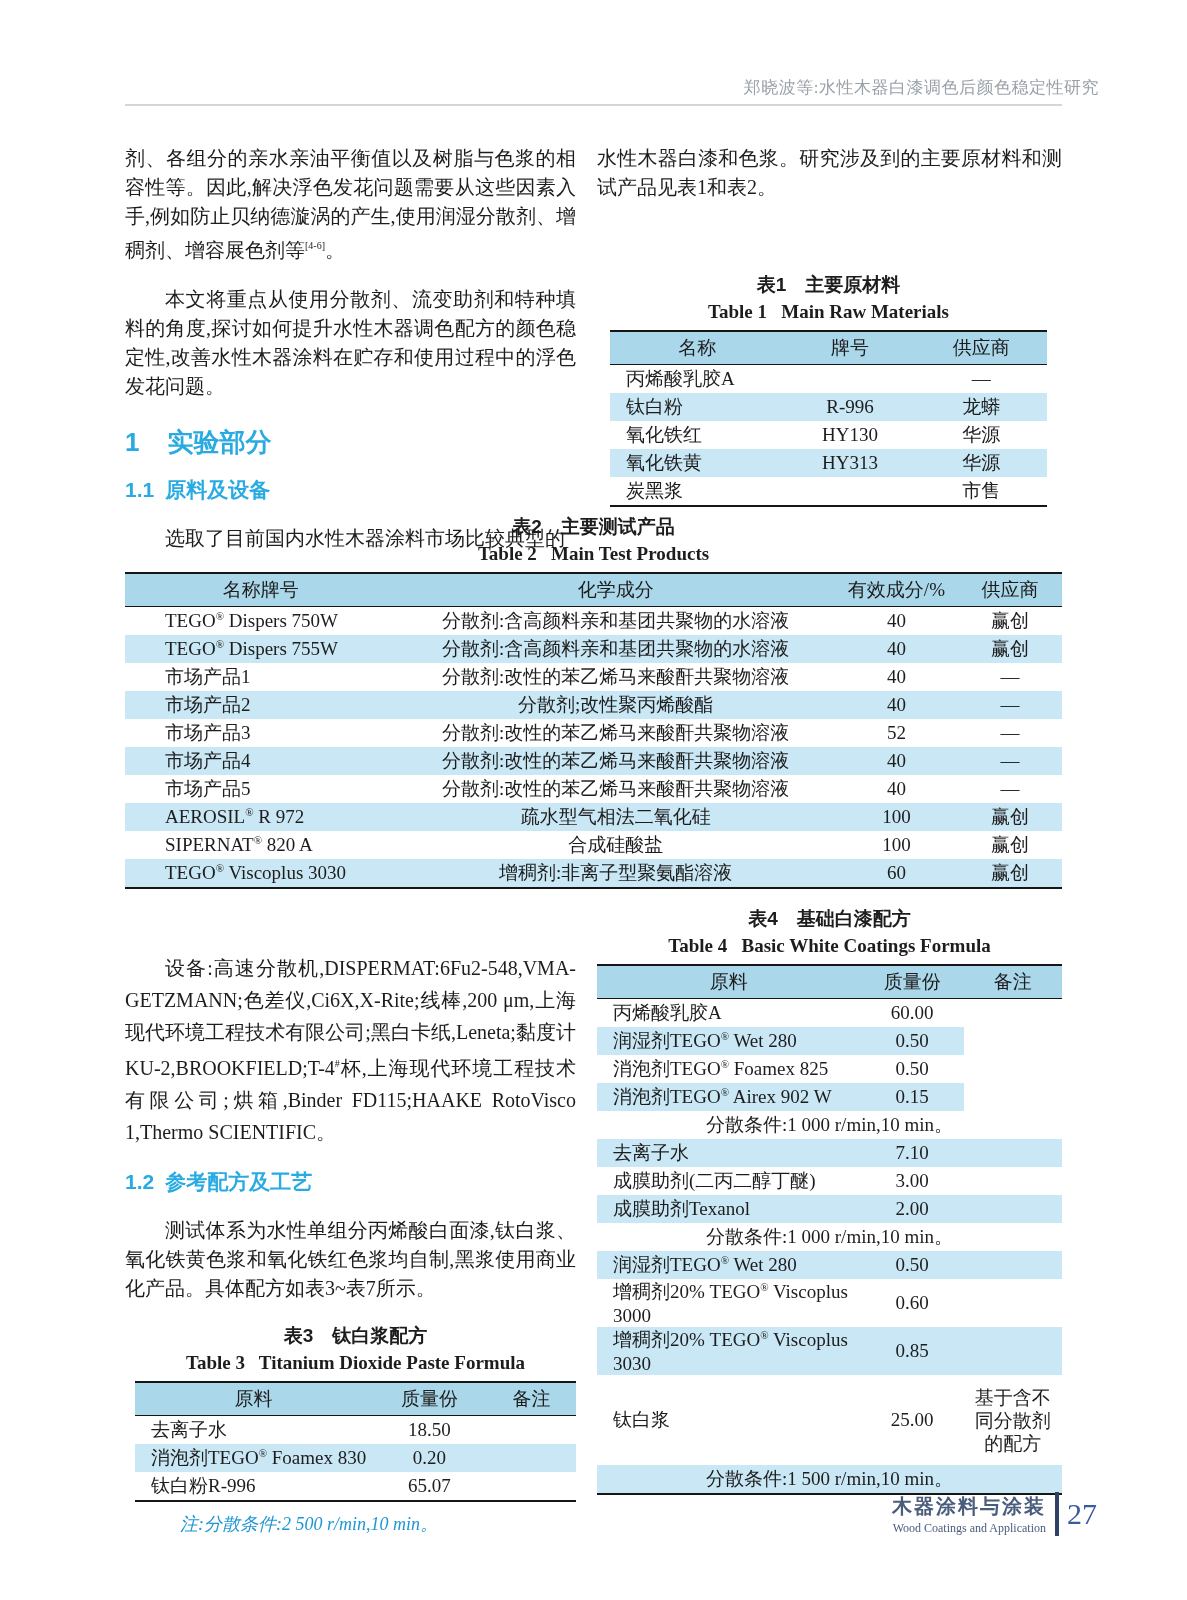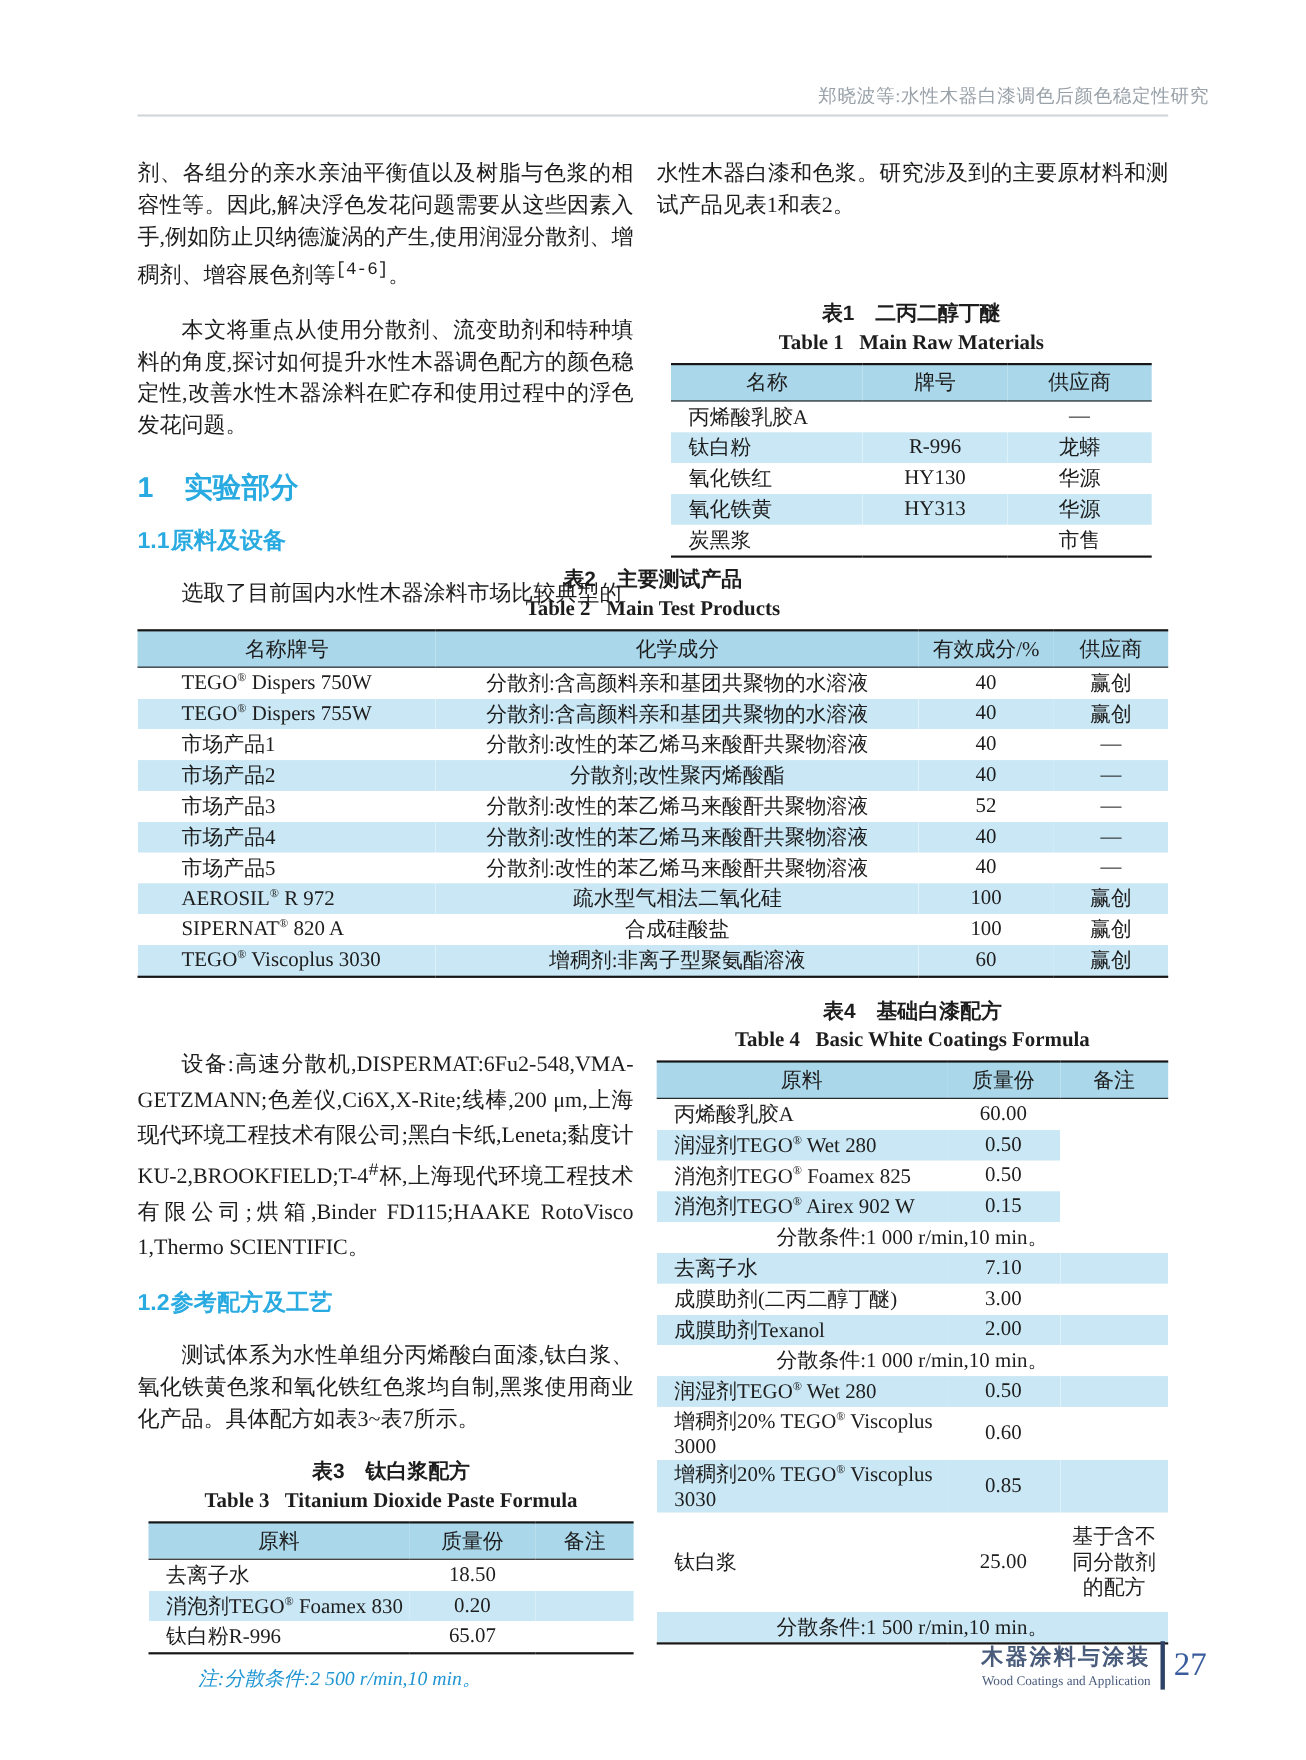--- a/index.html
+++ b/index.html
@@ -7,29 +7,29 @@
         font-family:"Liberation Serif","DejaVu Serif",serif;color:#1d1d1d;padding-left:38px;}
   .abs{position:absolute;}
 
   
   .running-title{top:76px;right:126px;font-size:17px;color:var(--runhead,#99a1a9);letter-spacing:0.5px;}
   .head-rule{top:104px;left:125px;width:937px;height:0;border-top:2px solid var(--rule,#d3d7da);}
 
   
   .body-text{font-size:20px;line-height:29px;text-align:justify;}
   .indent{text-indent:2em;}
-  .body-text sup{font-size:16px;font-family:Liberation Mono, monospace;}
+  .body-text sup{font-size:10px;}
   .equip{line-height:32px;}
 
   
   .h-cyan{color:var(--accent,#29abe2);font-family:"Liberation Sans","DejaVu Sans",sans-serif;font-weight:bold;}
   .h-l1{font-size:26px;margin:24px 0 0 0;}
   .h-l1 .h-num{margin-right:28px;}
   .h-l2{font-size:21px;margin:16px 0 8px 0;}
-  .h-l2 .h-num{margin-right:1px;}
+  .h-l2 .h-num{margin-right:11px;}
 
   
   .col-left-1{left:125px;top:124px;width:451px;}
   .col-right-1{left:597px;top:124px;width:465px;}
   .t2block{left:125px;top:514px;width:937px;}
   .col-left-2{left:125px;top:932px;width:451px;}
   .col-right-2{left:597px;top:906px;width:465px;}
   .t1wrap{margin-left:13px;width:437px;margin-top:70px;}
   .t3wrap{margin-left:10px;width:441px;margin-top:12px;}
 
@@ -77,21 +77,21 @@
     </div>
     <div class="h-cyan h-l2">
       <span class="h-num">1.1</span><span>原料及设备</span>
     </div>
     <p class="body-text indent">选取了目前国内水性木器涂料市场比较典型的</p>
   </div>
 
   <div class="abs col-right-1">
     <p class="body-text">水性木器白漆和色浆。研究涉及到的主要原材料和测试产品见表1和表2。</p>
     <div class="t1wrap">
-      <div class="tbl-title-cn">表1　二丙二醇丁醚</div>
+      <div class="tbl-title-cn">表1　主要原材料</div>
       <div class="tbl-title-en">Table 1   Main Raw Materials</div>
       <table class="tbl" id="table1">
           <thead>
             <tr>
               <th style="width: 40%;">名称</th>
               <th style="width: 30%;">牌号</th>
               <th style="width: 30%;">供应商</th>
             </tr>
           </thead>
           <tbody>

